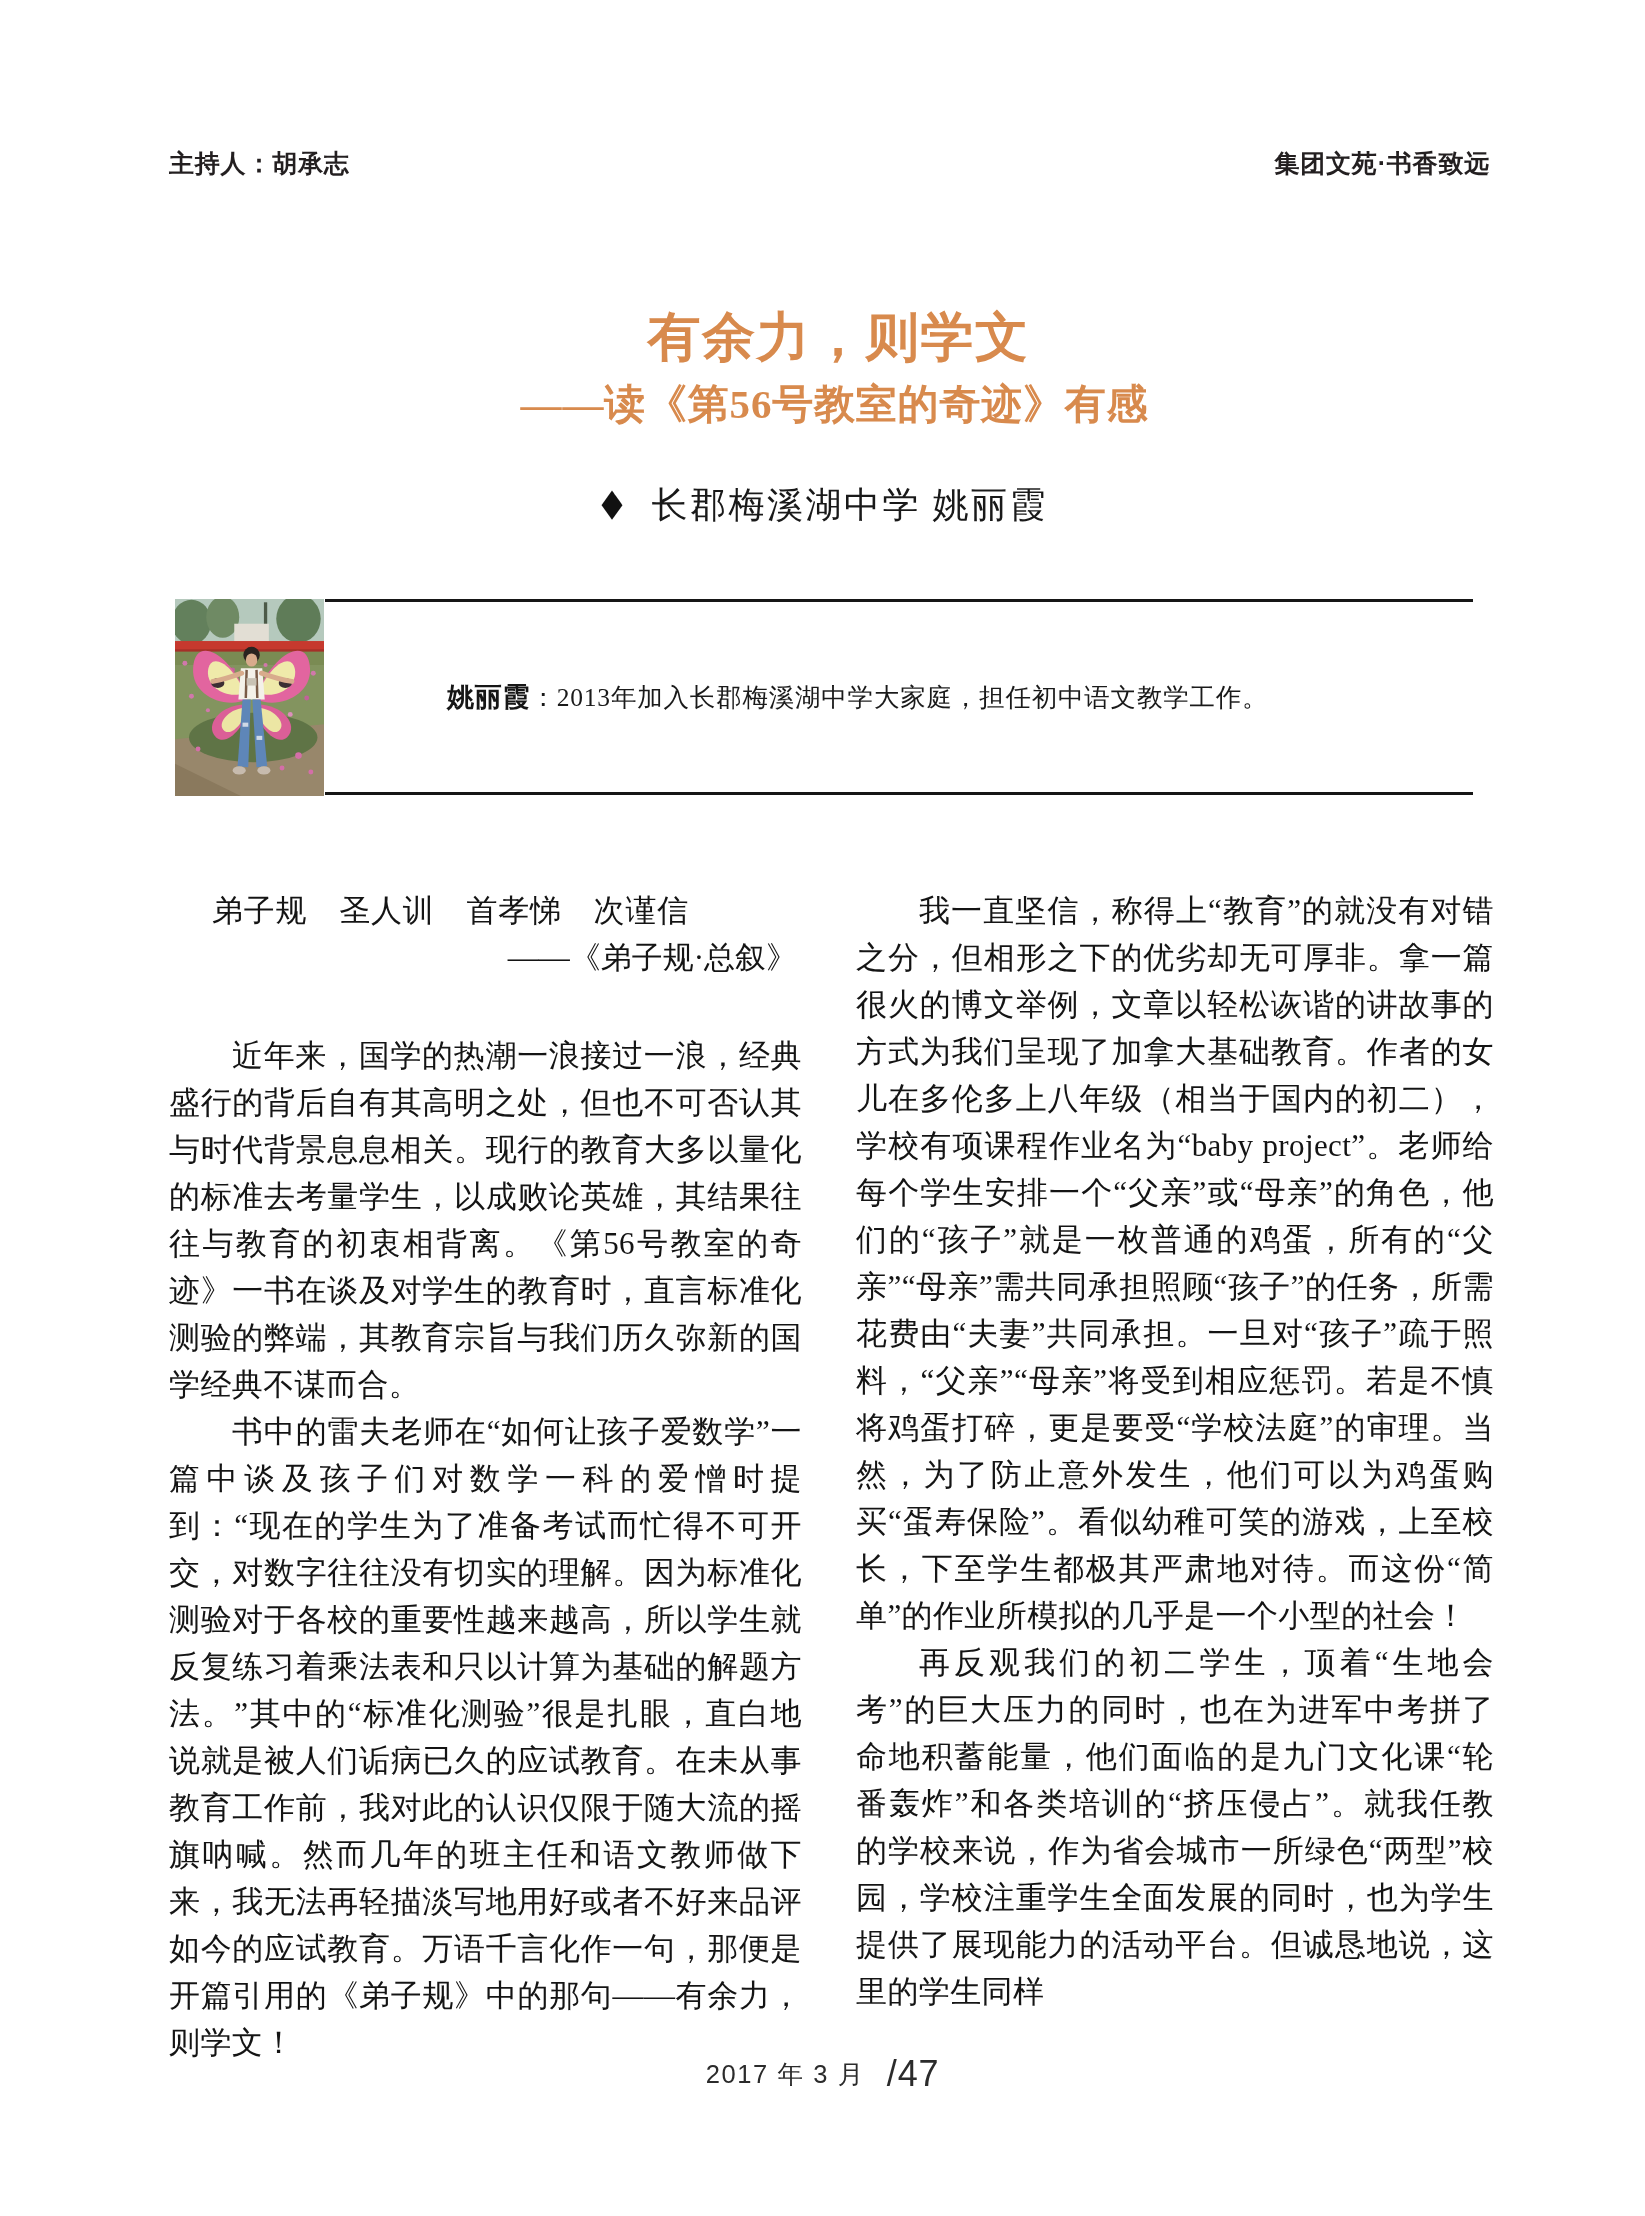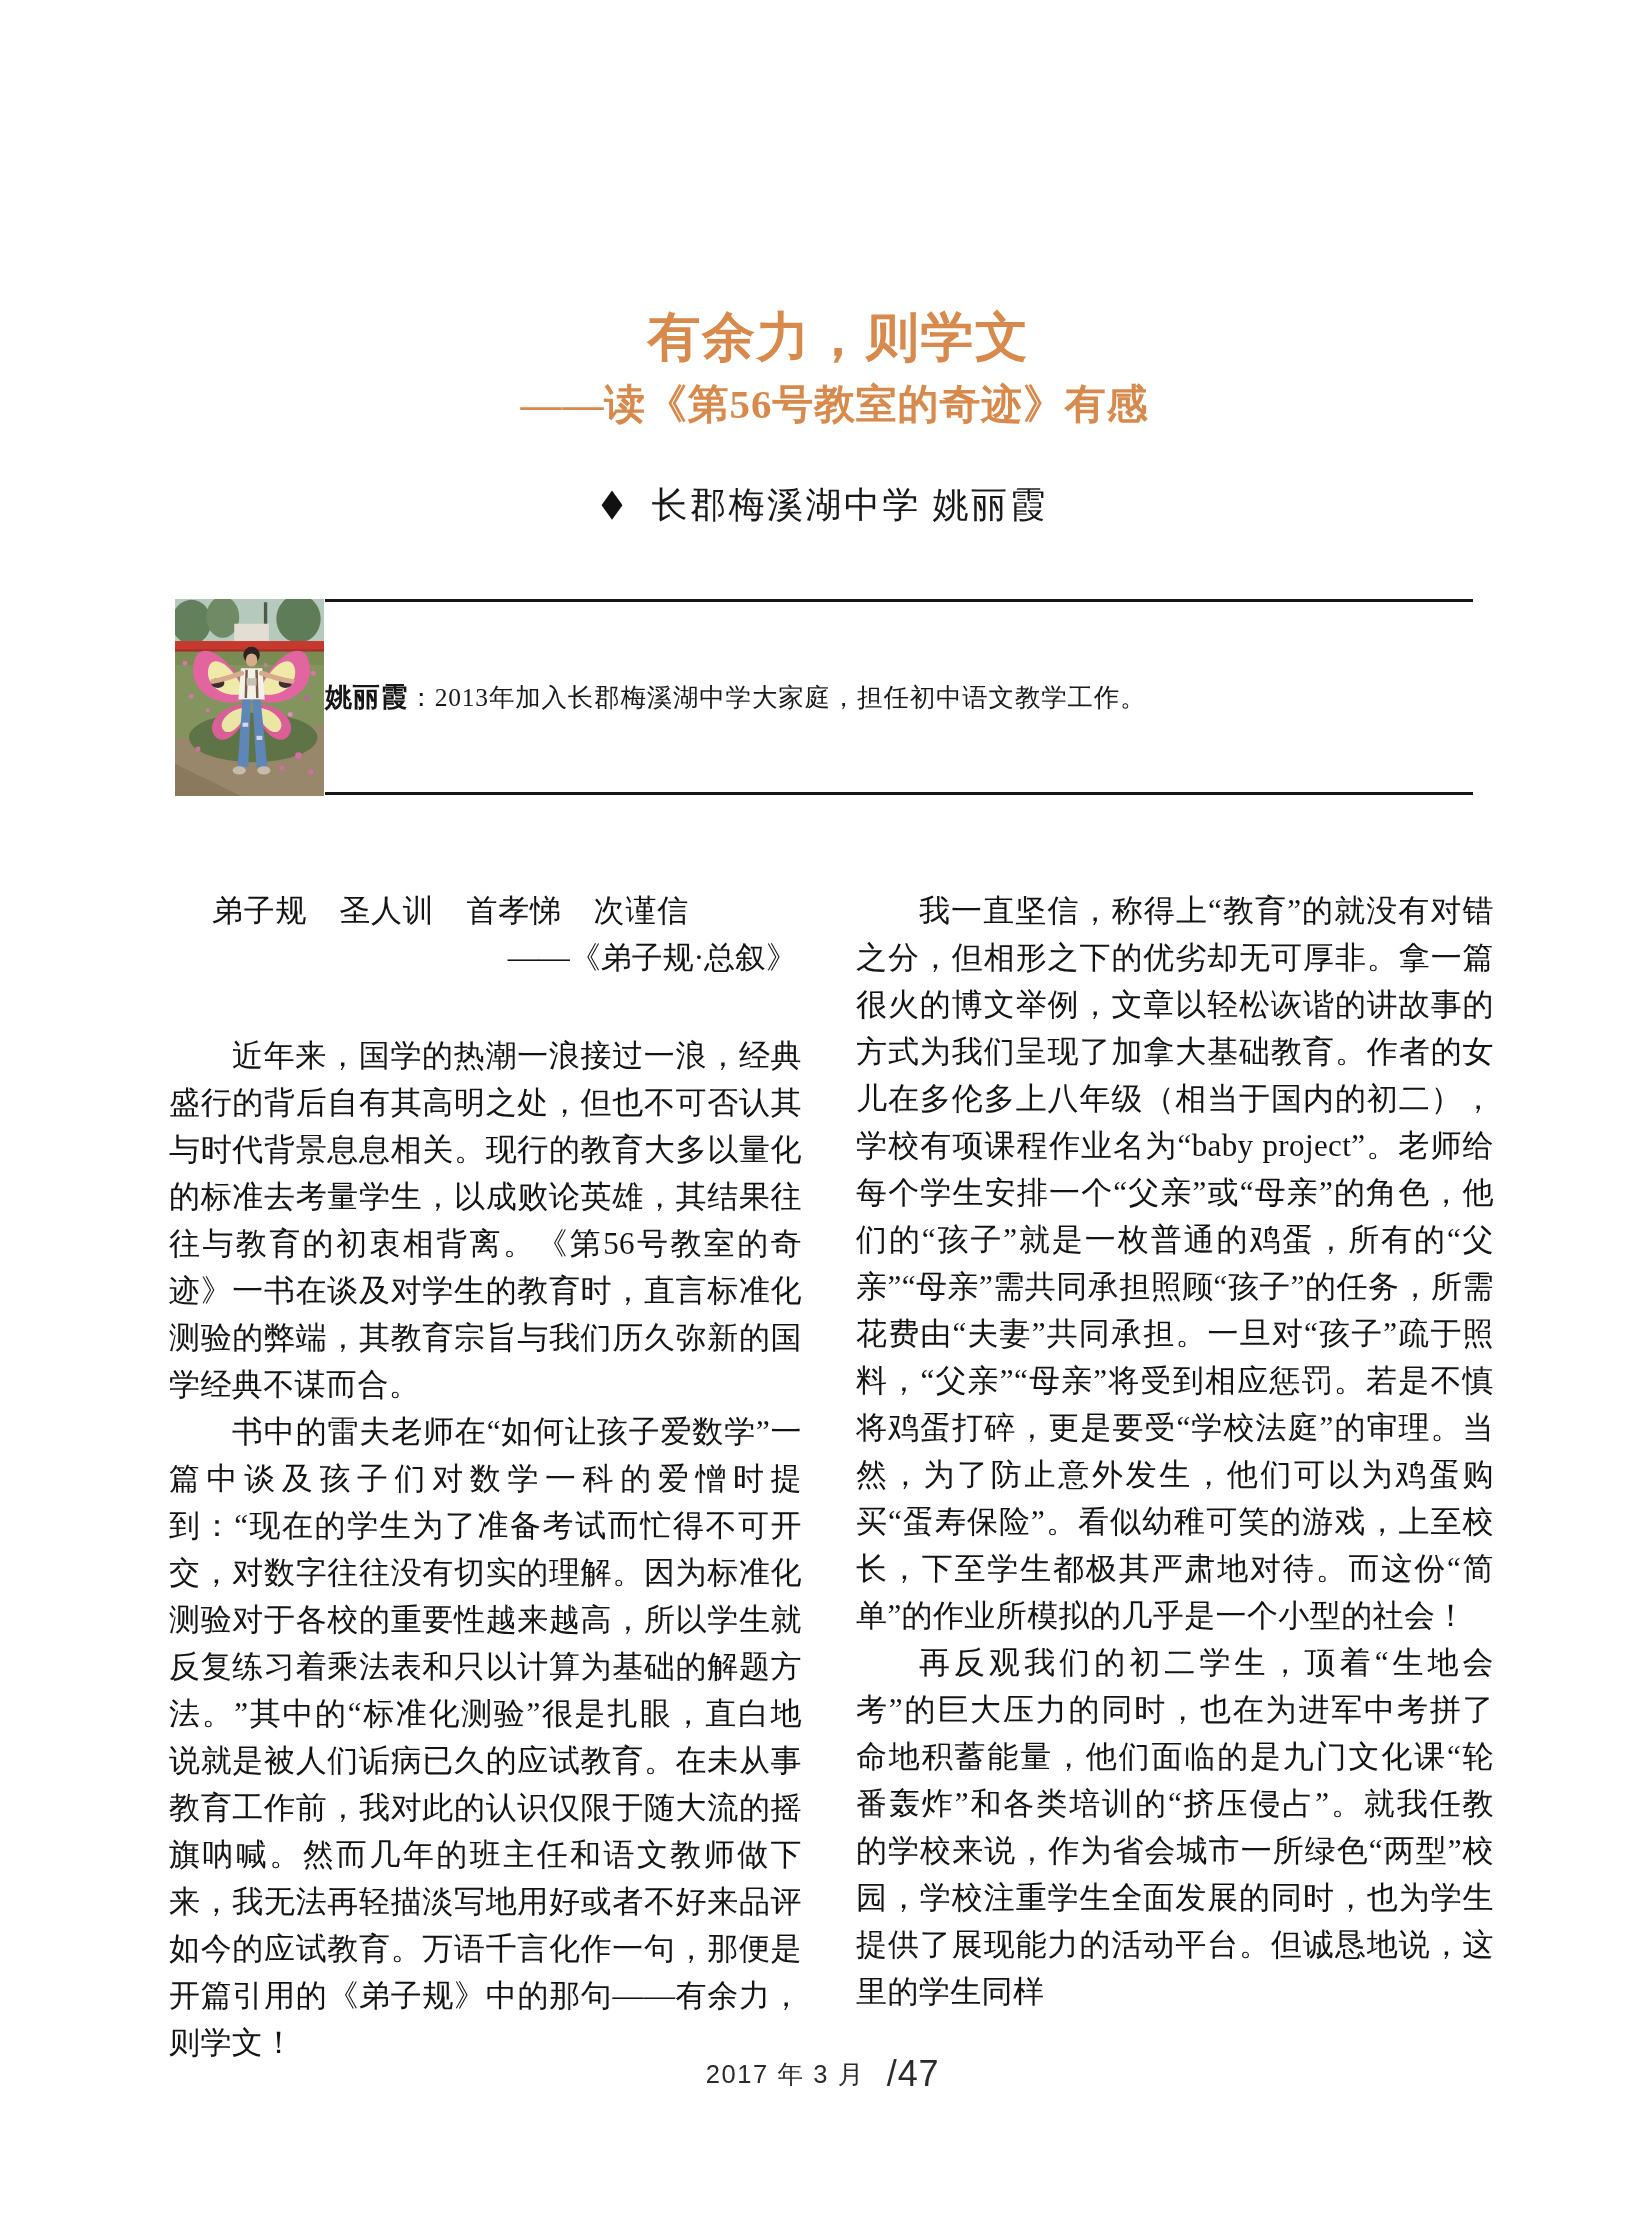--- a/index.html
+++ b/index.html
@@ -45,21 +45,21 @@
   .photo{
     position:absolute;left:175px;top:599px;width:149px;height:197px;
   }
   .photo svg{display:block;width:100%;height:100%;}
   .bio-box{
     position:absolute;left:325px;top:599px;width:1148px;height:190px;
     border-top:3.3px solid #161616;border-bottom:3.3px solid #161616;
     display:flex;align-items:center;
   }
   .bio-text{
-    font-size:25.5px;letter-spacing:0.8px;color:#1a1a1a;
+    padding-left:122px;font-size:25.5px;letter-spacing:0.8px;color:#1a1a1a;
   }
   .bio-text .bio-name{
     font-family:"Liberation Sans","DejaVu Sans",sans-serif;
     font-weight:700;font-size:27px;color:#161616;
   }
 
   
   .col{position:absolute;top:887px;font-size:31px;line-height:47px;color:#141414;}
   .col-left{left:169px;width:633px;}
   .col-right{left:856px;width:638px;}
@@ -79,20 +79,24 @@
   .footer .pagenum{
     font-size:36px;font-weight:400;letter-spacing:0.8px;margin-left:22px;
     vertical-align:-3.3px;
   }
 </style>
 </head>
 <body>
 
 <div class="page">
 
+  <div class="header">
+    <span>主持人：胡承志</span>
+    <span>集团文苑·书香致远</span>
+  </div>
 
   <div class="title">有余力，则学文</div>
   <div class="subtitle">——读《第56号教室的奇迹》有感</div>
 
   <div class="author-line">
     <span class="diamond">◆</span><span>长郡梅溪湖中学 姚丽霞</span>
   </div>
 
   <div class="photo">
     <svg viewBox="0 0 181 239" preserveAspectRatio="none">

